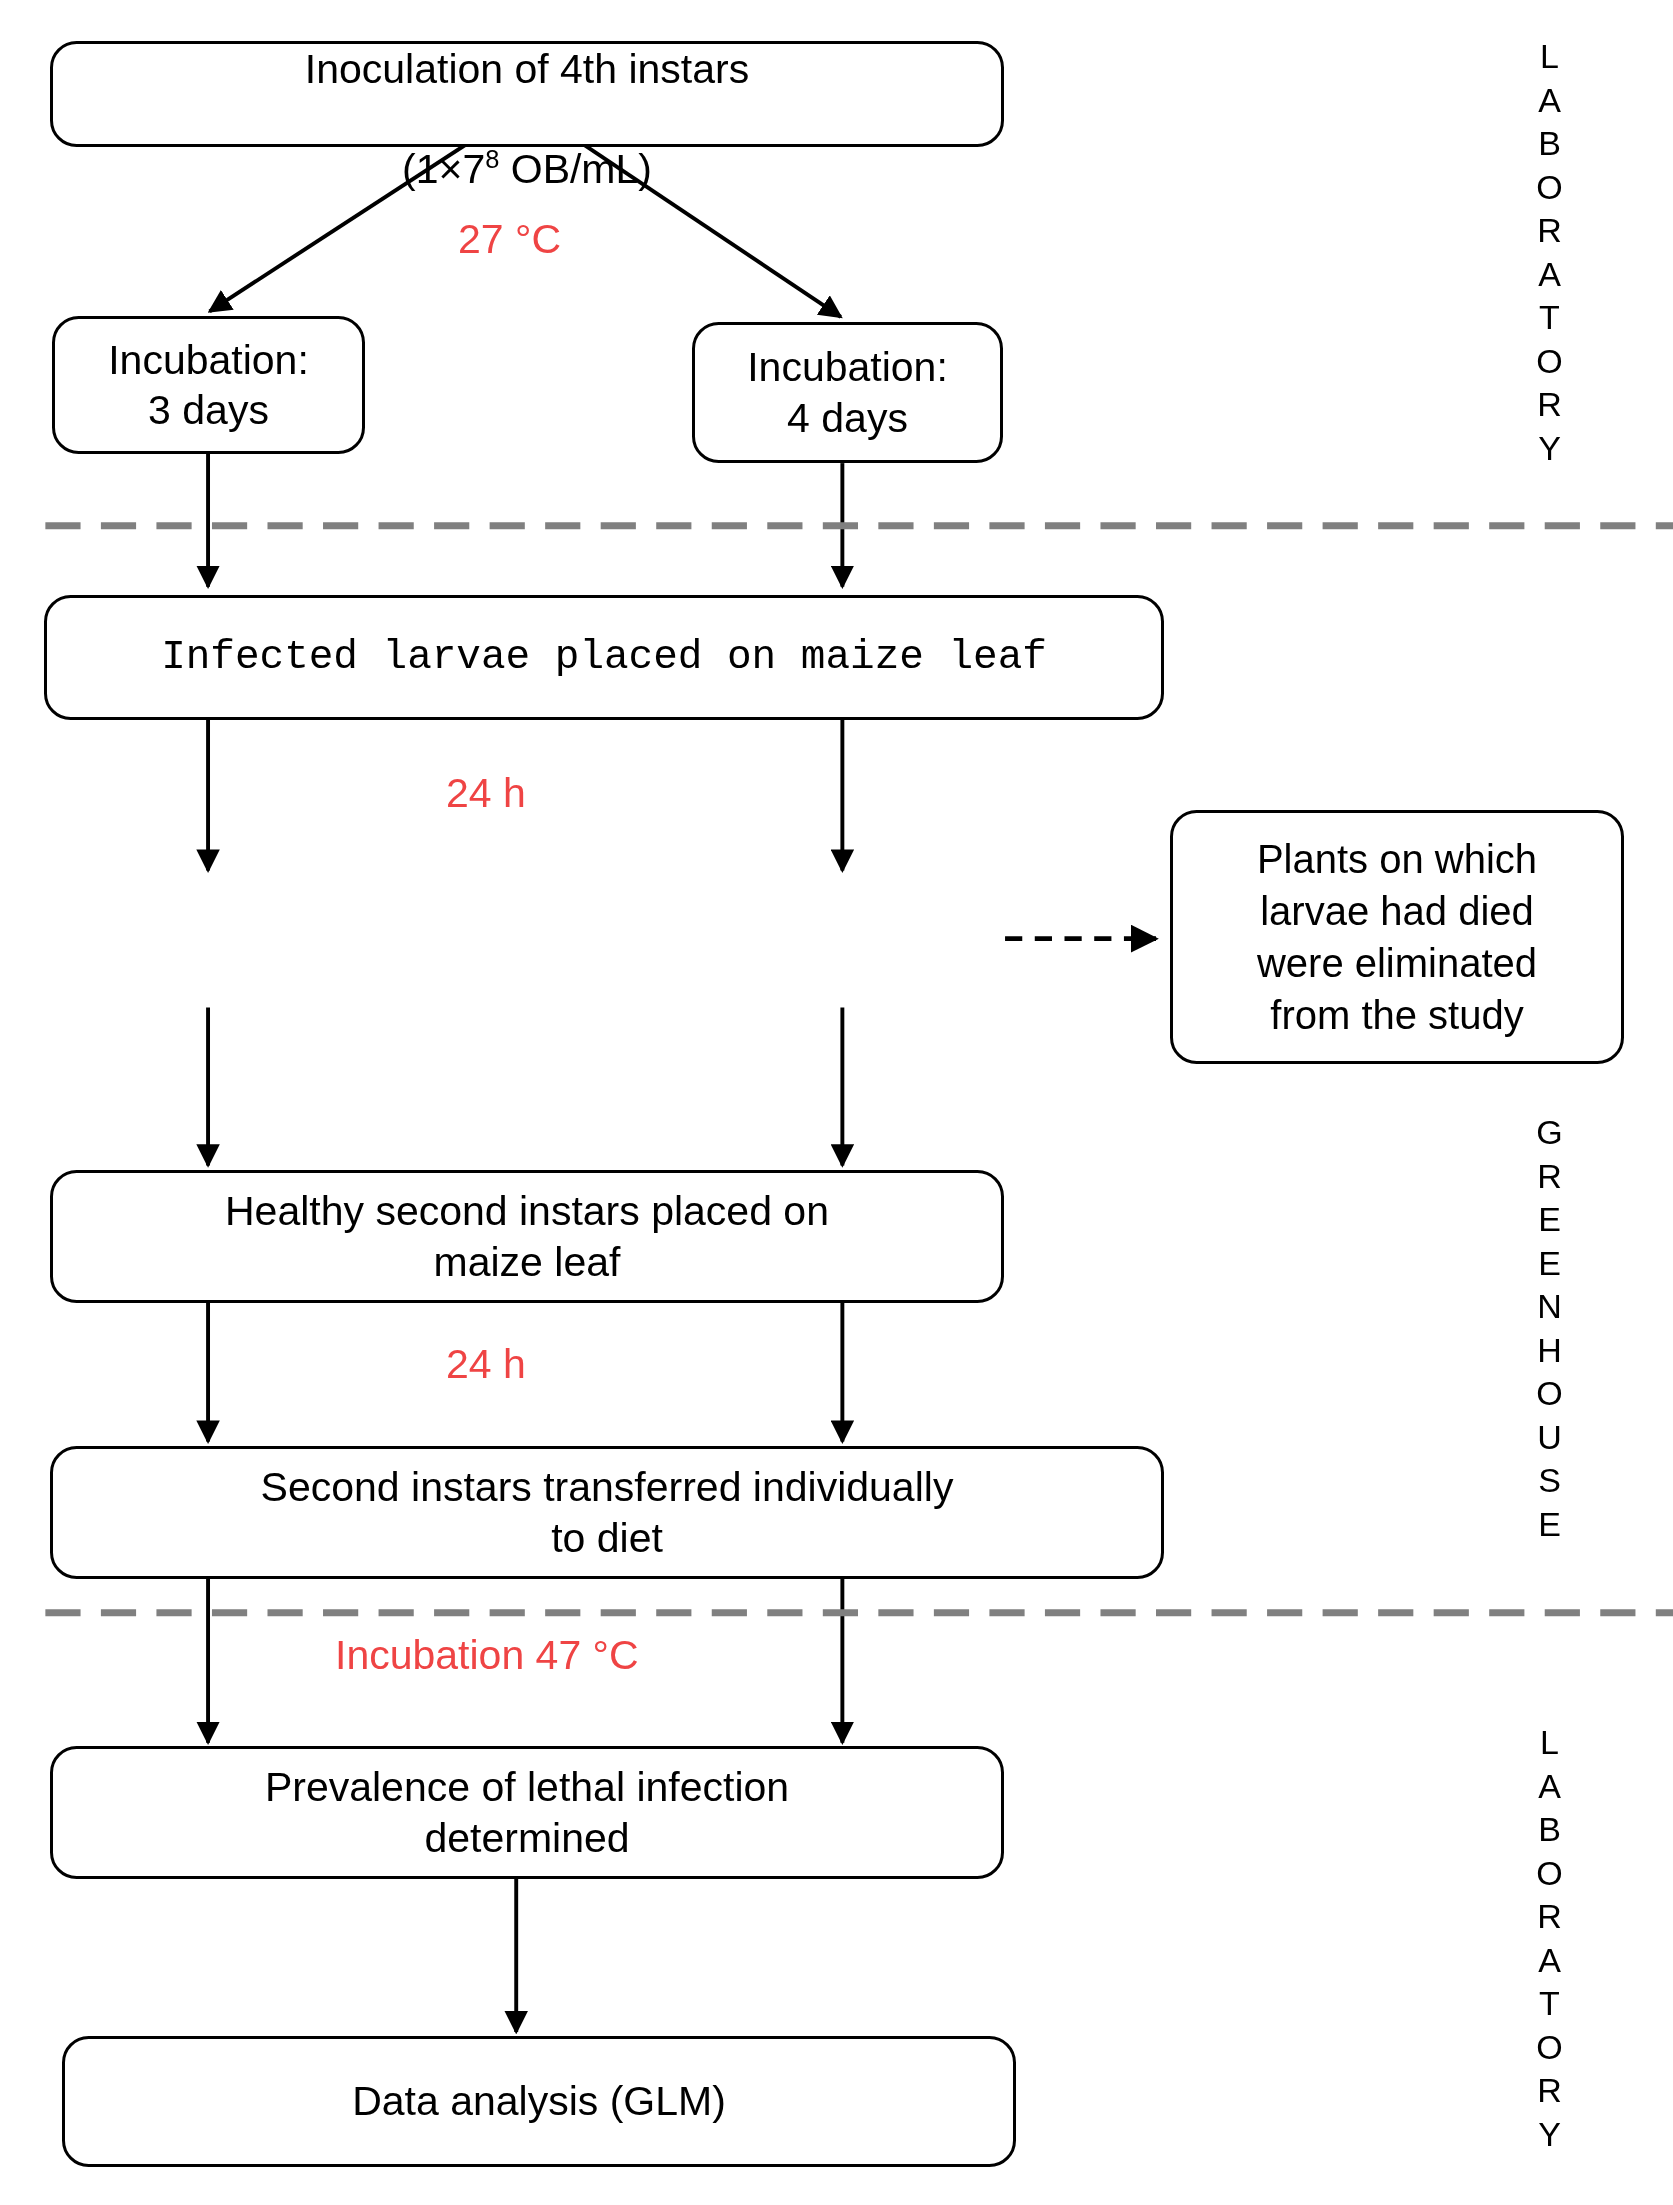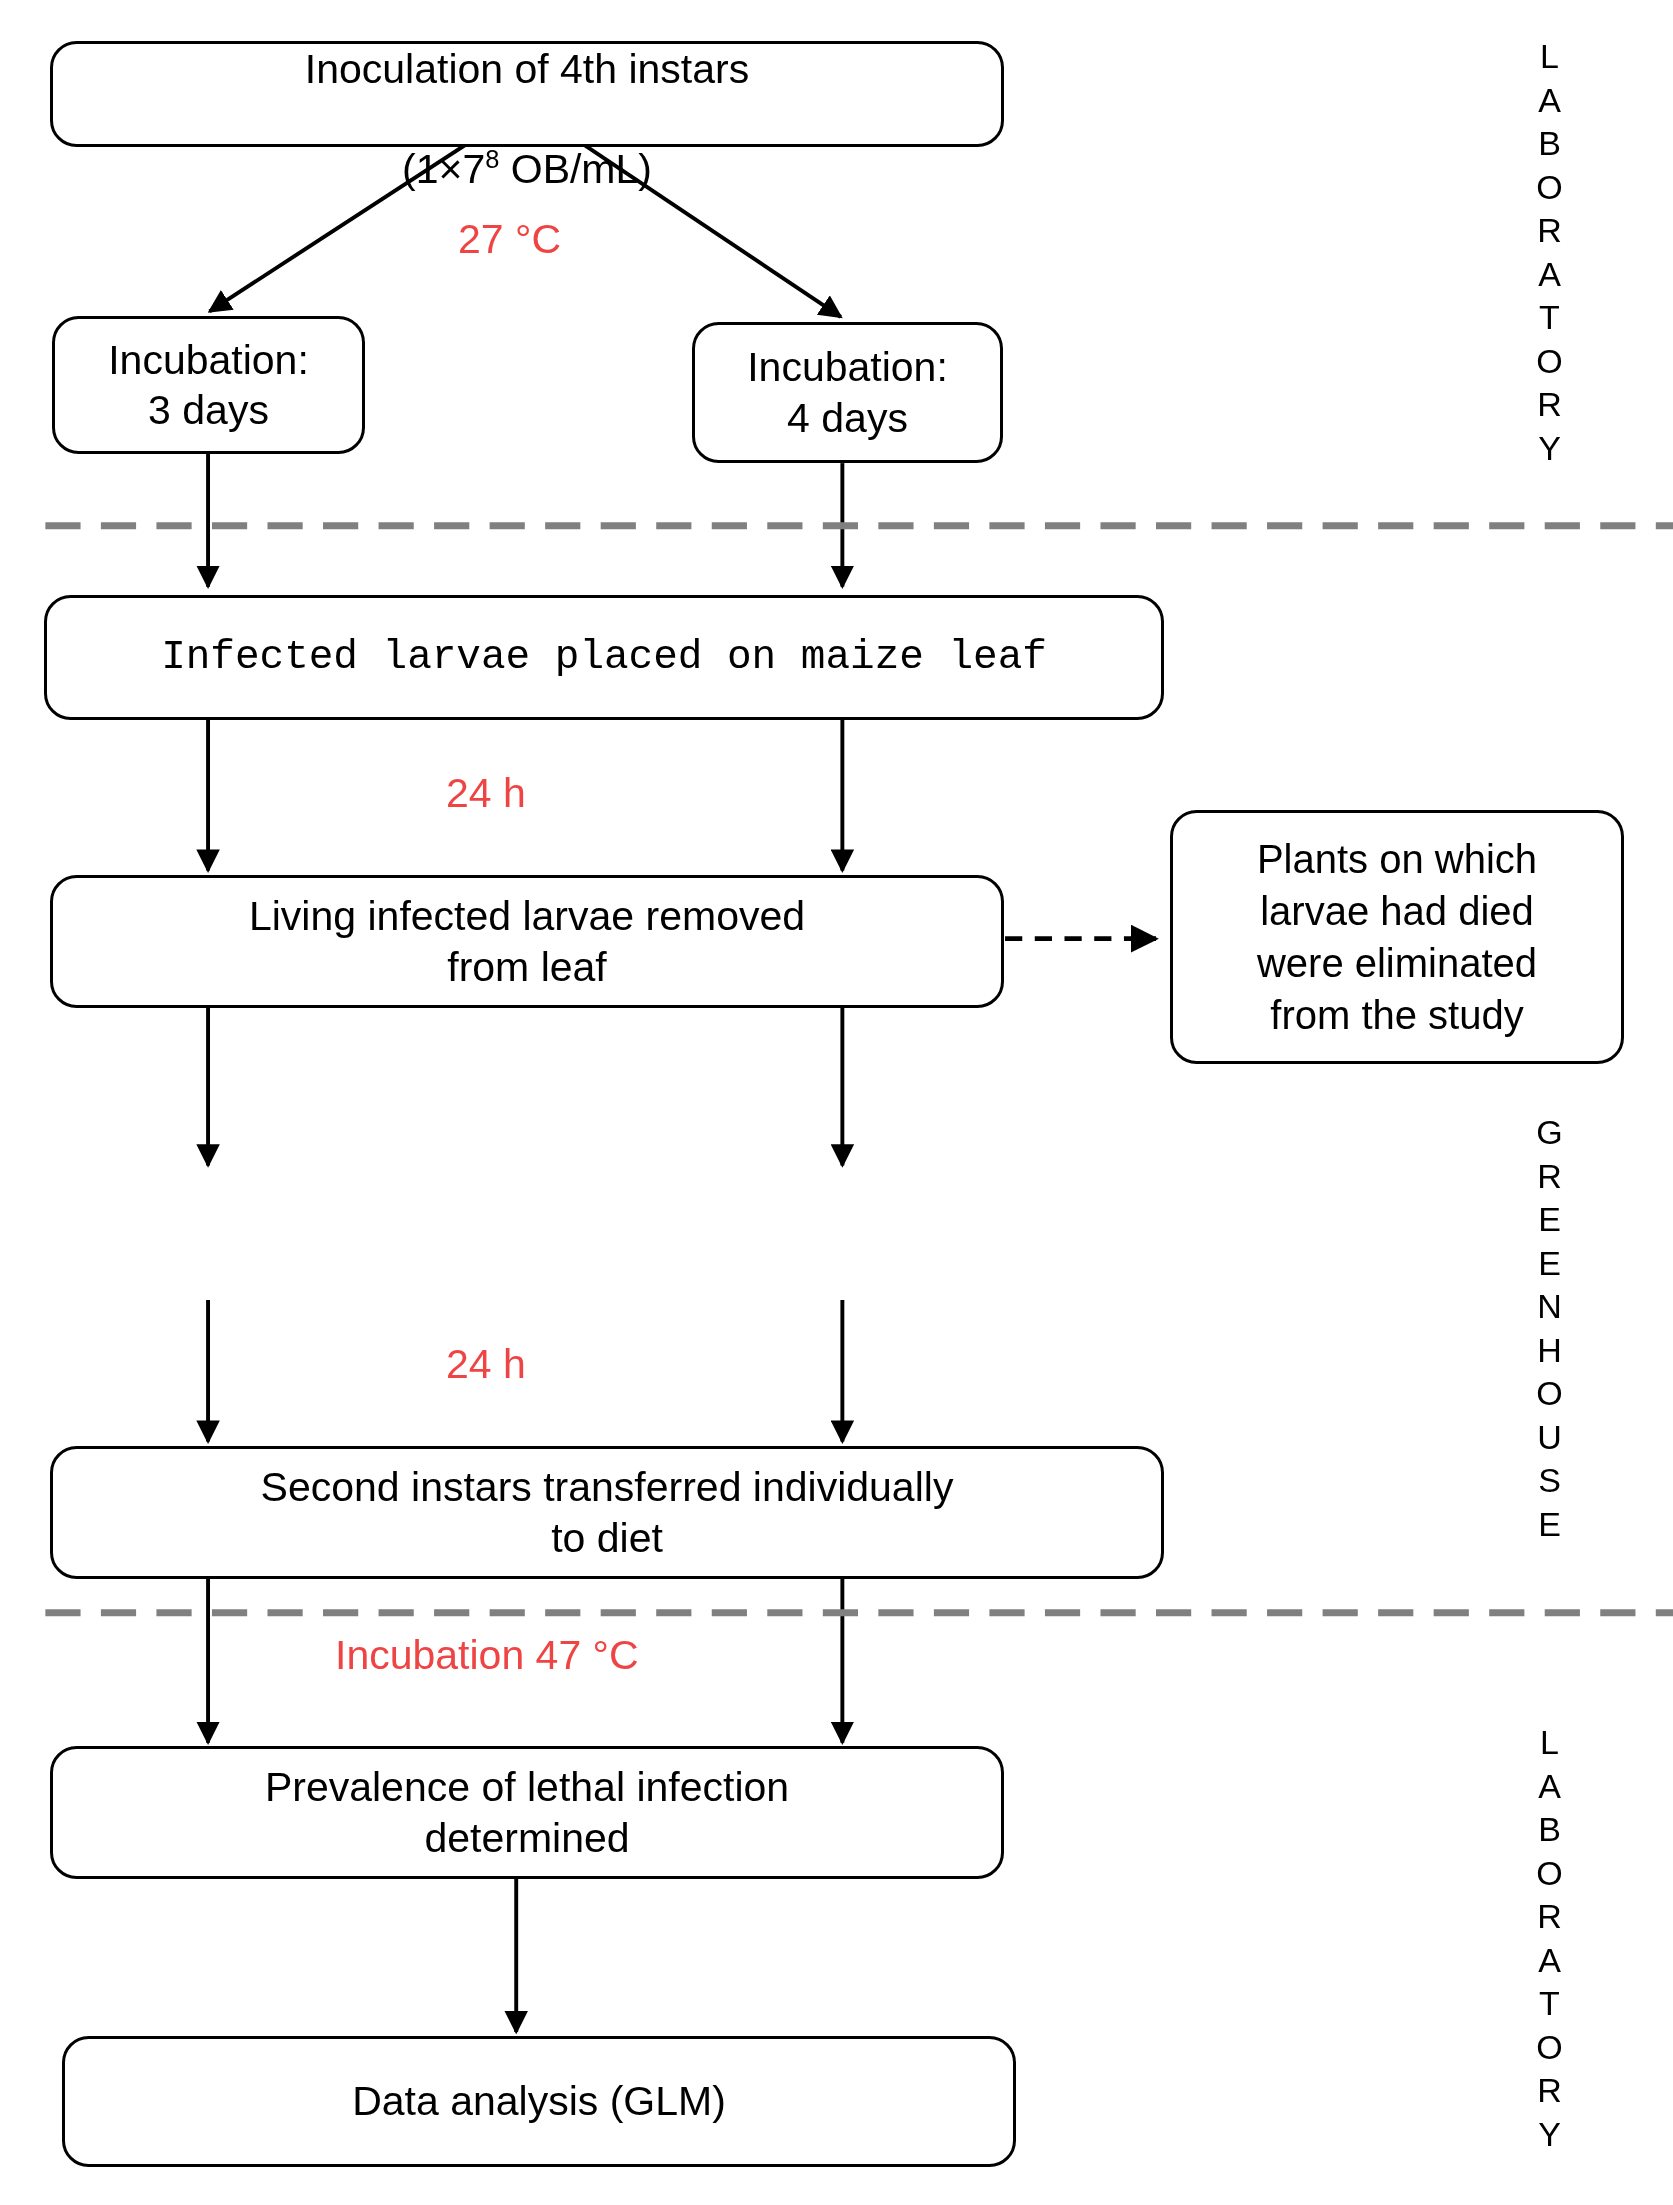--- a/index.html
+++ b/index.html
@@ -131,32 +131,32 @@
 
   <div class="node" style="left:692px; top:322px; width:311px; height:141px;">
     <span class="txt">Incubation:
 4 days</span>
   </div>
 
   <div class="node" style="left:44px; top:595px; width:1120px; height:125px;font-family:Liberation Mono, monospace;">
     <span class="txt">Infected larvae placed on maize leaf</span>
   </div>
 
-  <div class="node" style="left:50px; top:875px; width:954px; height:133px;">
-    <span class="txt">Living infected larvae removed
-from leaf</span>
-  </div>
 
   <div class="node" style="left:1170px; top:810px; width:454px; height:254px; font-size:40px; line-height:1.30;">
     <span class="txt">Plants on which
 larvae had died
 were eliminated
 from the study</span>
   </div>
 
+  <div class="node" style="left:50px; top:1170px; width:954px; height:133px;">
+    <span class="txt">Healthy second instars placed on
+maize leaf</span>
+  </div>
 
   <div class="node" style="left:50px; top:1446px; width:1114px; height:133px;">
     <span class="txt">Second instars transferred individually
 to diet</span>
   </div>
 
   <div class="node" style="left:50px; top:1746px; width:954px; height:133px;">
     <span class="txt">Prevalence of lethal infection
 determined</span>
   </div>

